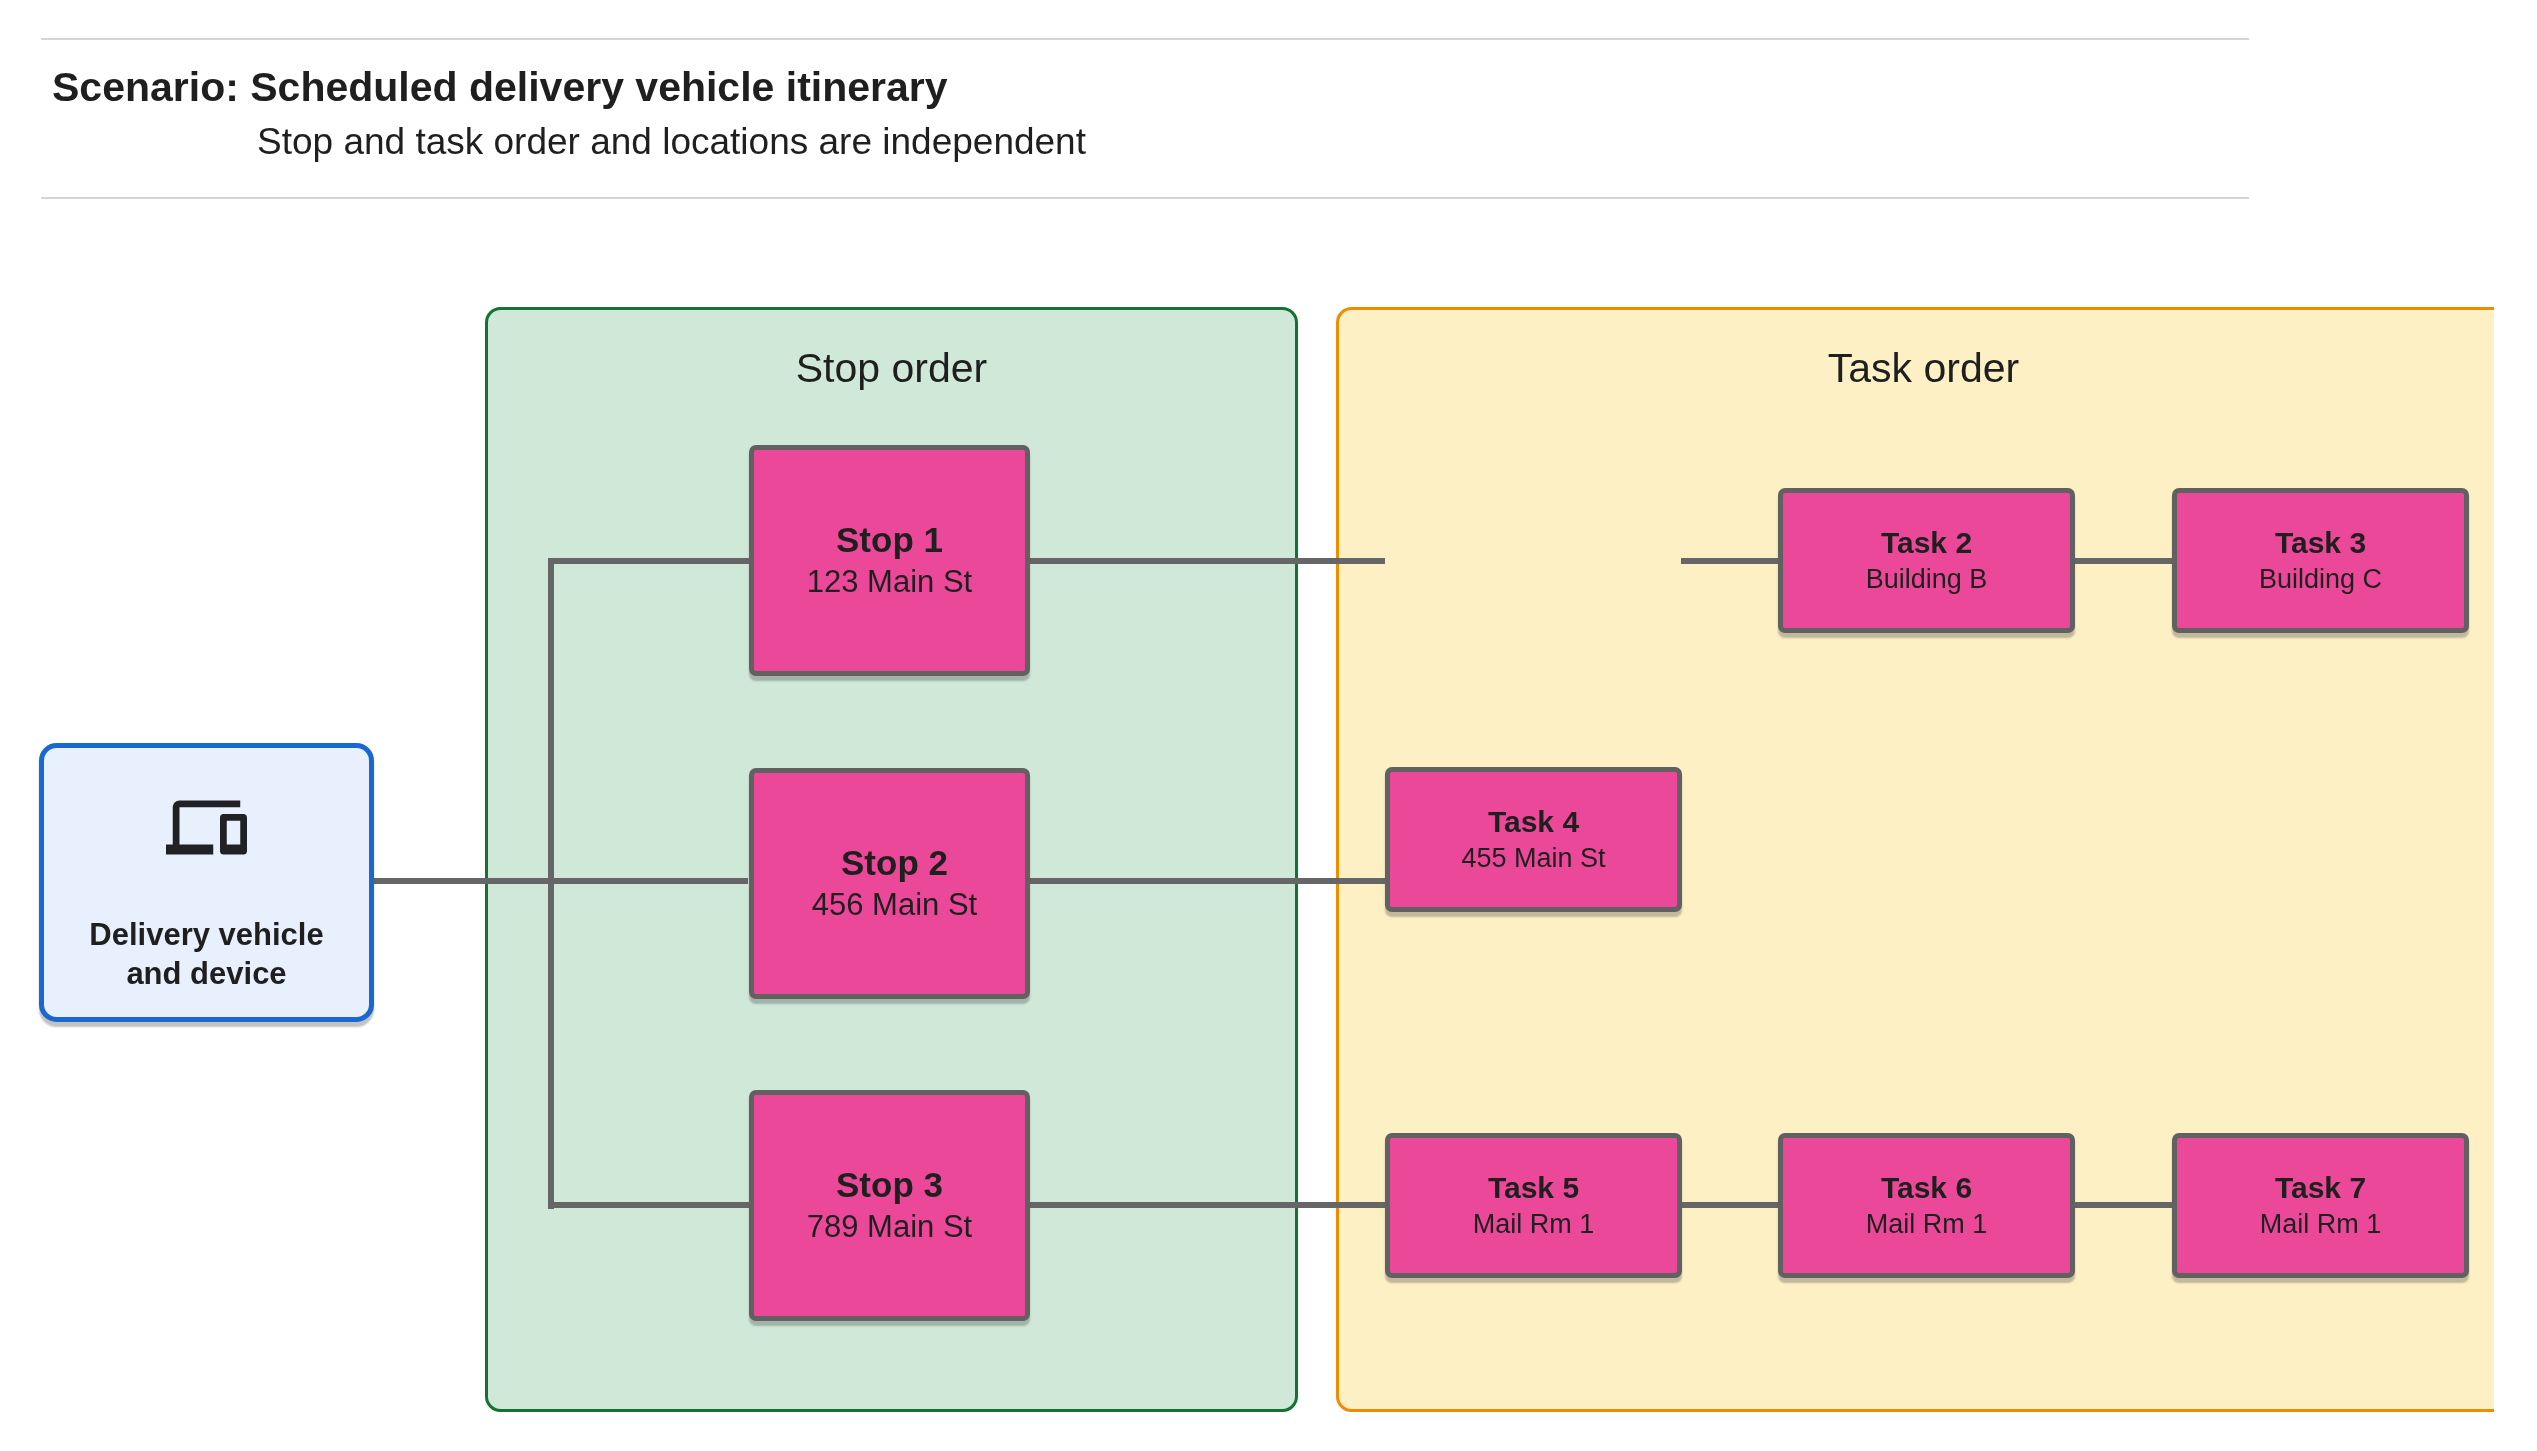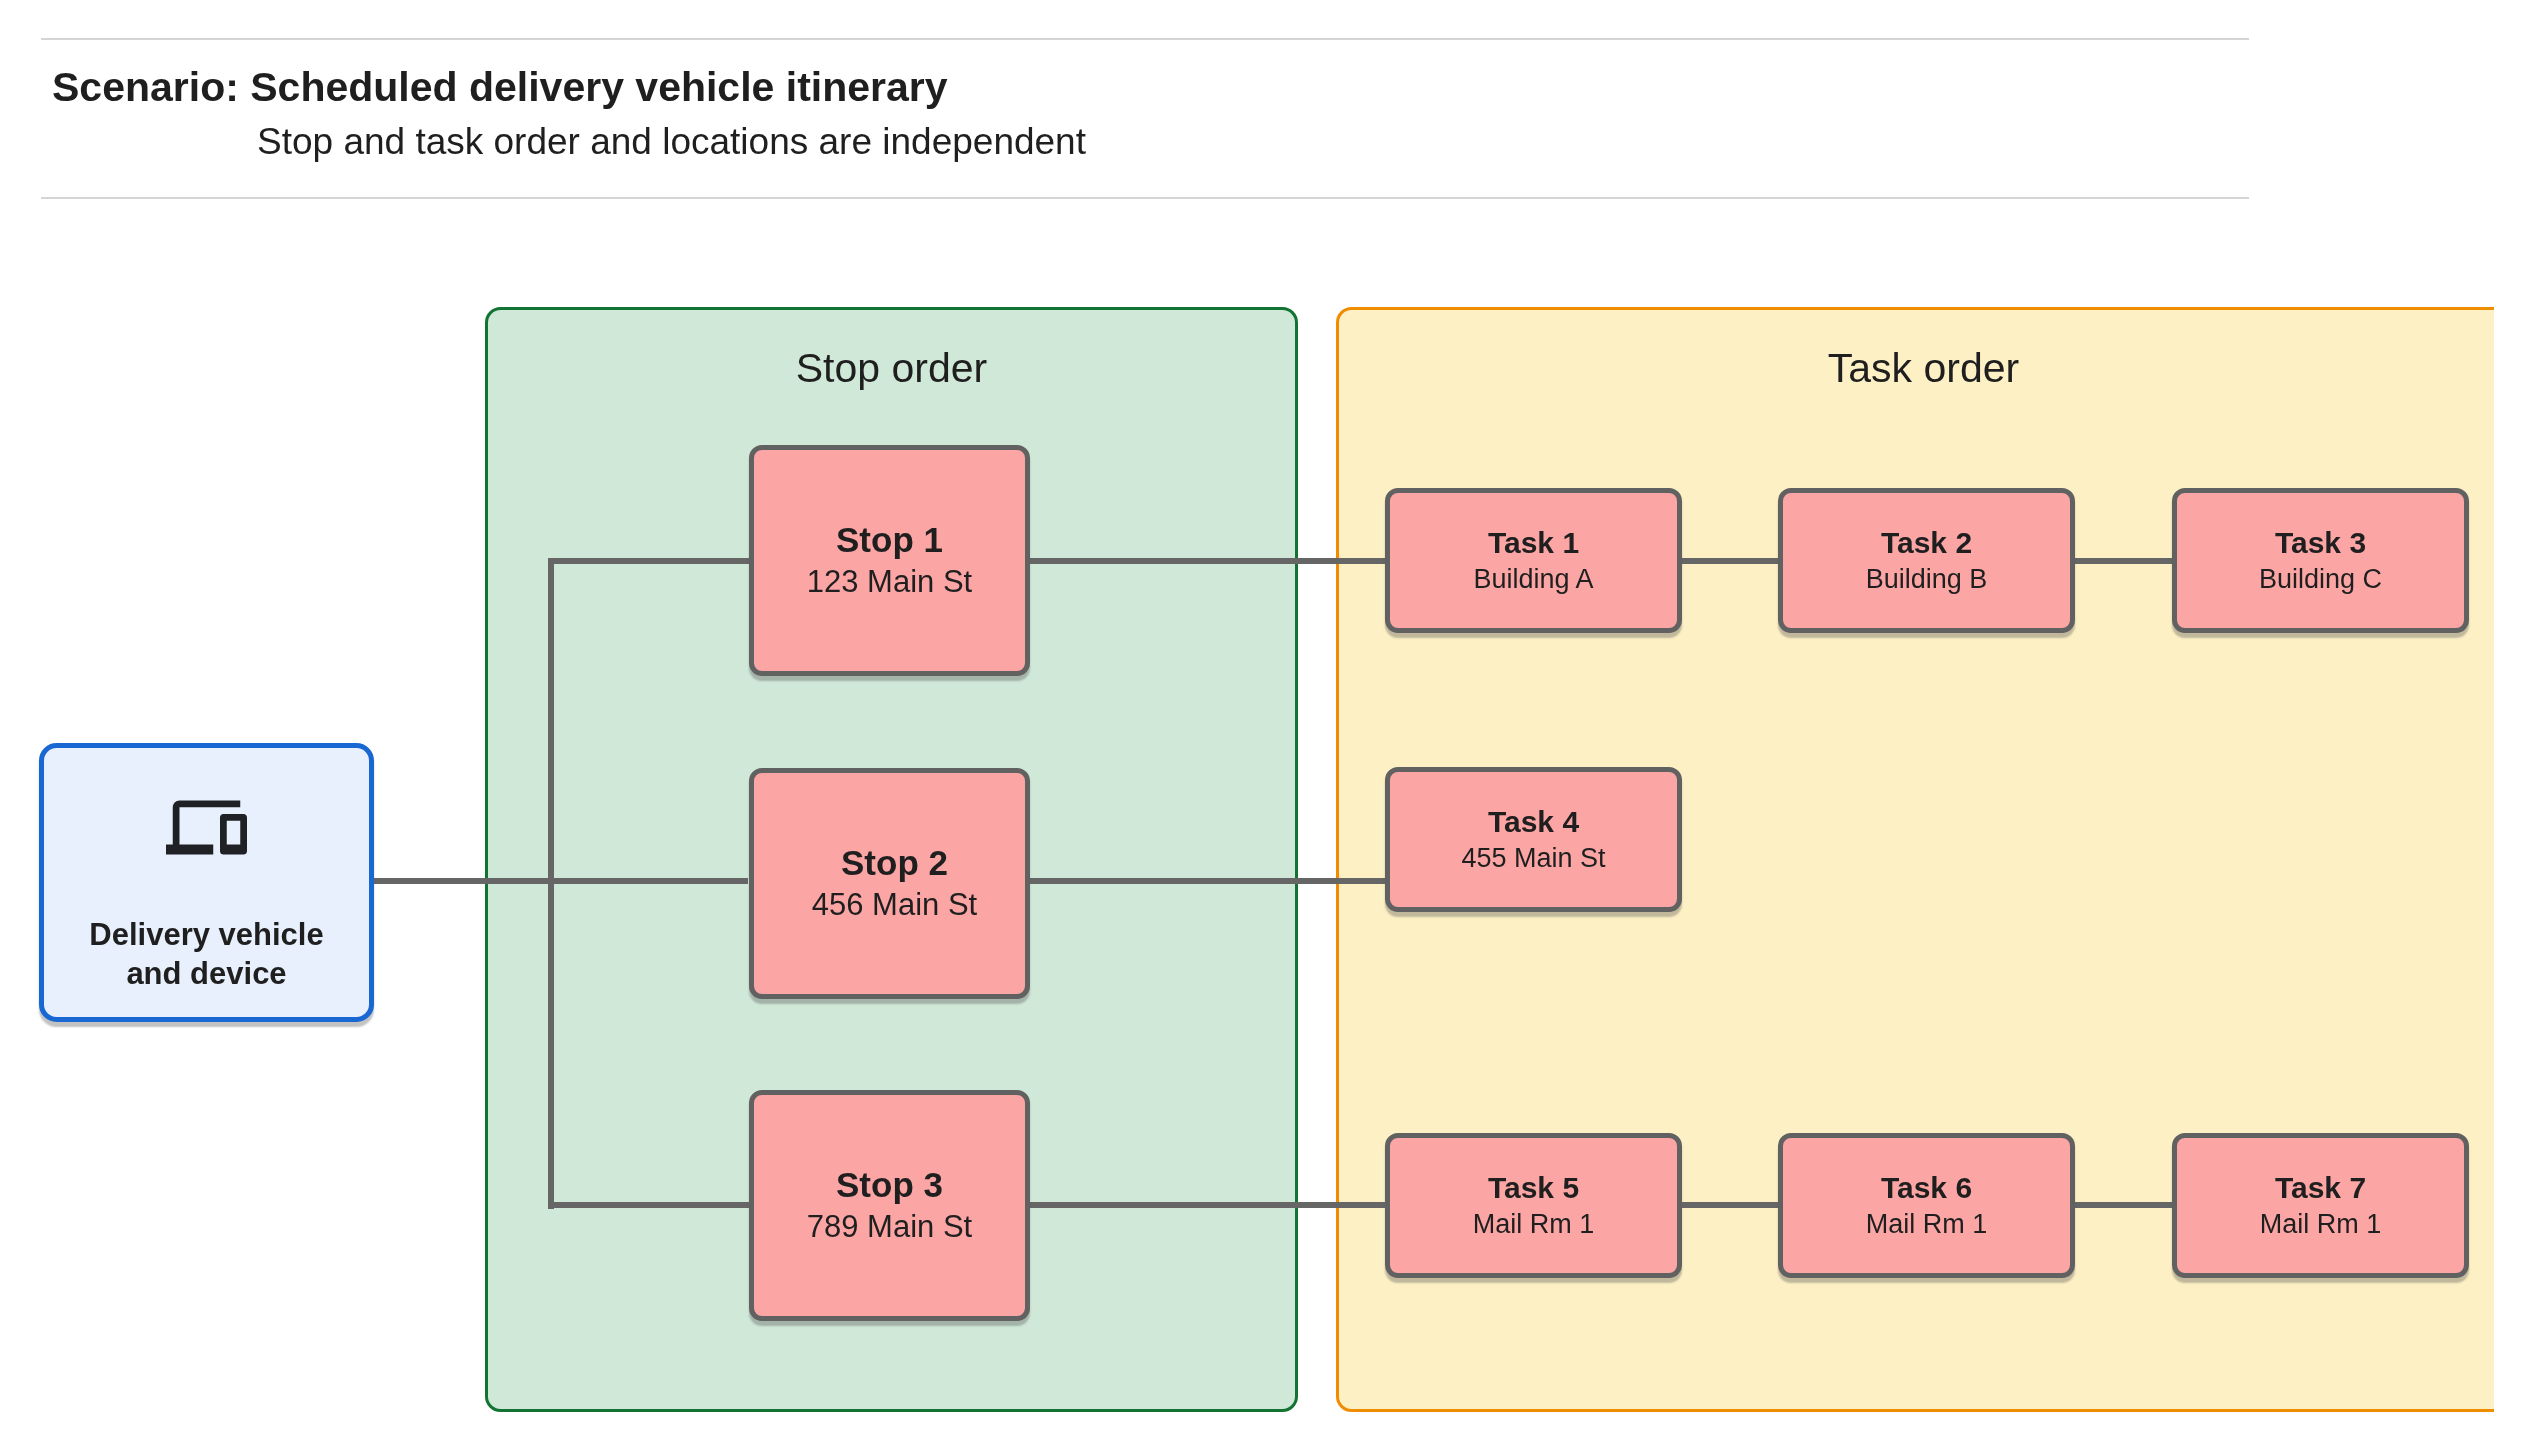--- a/index.html
+++ b/index.html
@@ -39,21 +39,21 @@
   }
   .panel-title{
     position:absolute;top:35px;left:0;width:100%;
     text-align:center;font-size:41px;font-weight:normal;color:#1f1f1f;
   }
   .conn{position:absolute;background:#666666;z-index:1;}
   .conn.h{height:5.8px;}
   .conn.v{width:5.8px;}
   .node{
     position:absolute;box-sizing:border-box;z-index:2;
-    background:#fca5a5;border:5.8px solid #616161;border-radius:13px;
+    background:#ec4899;border:5.8px solid #616161;border-radius:7px;
     display:flex;flex-direction:column;align-items:center;justify-content:center;
     text-align:center;
     box-shadow:0 4.8px 1.9px rgba(80,80,80,0.35);
   }
   .node .node-title{font-weight:bold;color:#1f1f1f;}
   .node .node-sub{font-weight:normal;color:#1f1f1f;}
   .node.stop{left:749px;width:281px;height:231px;}
   .node.stop .node-title{font-size:35px;line-height:1.25;}
   .node.stop .node-sub{font-size:31px;line-height:1.3;}
   .node.task{width:297px;height:145px;}
@@ -115,24 +115,20 @@
   </div>
   <div class="node stop" id="stop-2">
     <div class="node-title">Stop 2</div>
     <div class="node-sub">456 Main St</div>
   </div>
   <div class="node stop" id="stop-3">
     <div class="node-title">Stop 3</div>
     <div class="node-sub">789 Main St</div>
   </div>
 
-  <div class="node task col1 row1">
-    <div class="node-title">Task 1</div>
-    <div class="node-sub">Building A</div>
-  </div>
   <div class="node task col2 row1">
     <div class="node-title">Task 2</div>
     <div class="node-sub">Building B</div>
   </div>
   <div class="node task col3 row1">
     <div class="node-title">Task 3</div>
     <div class="node-sub">Building C</div>
   </div>
   <div class="node task col1 row2">
     <div class="node-title">Task 4</div>

